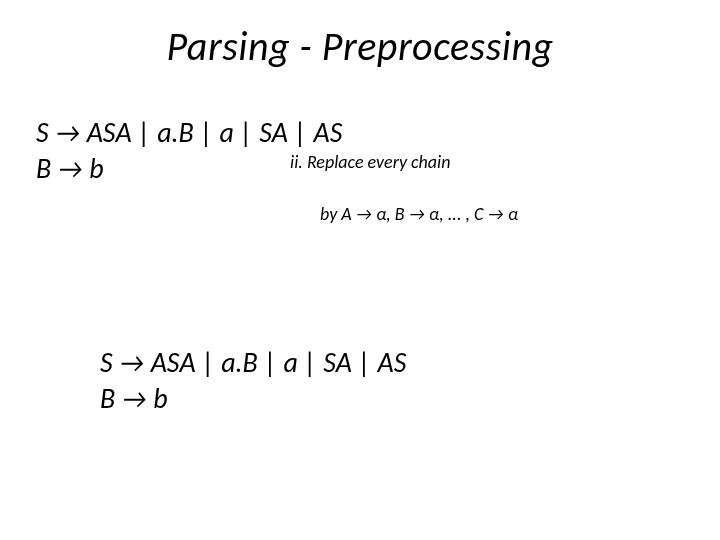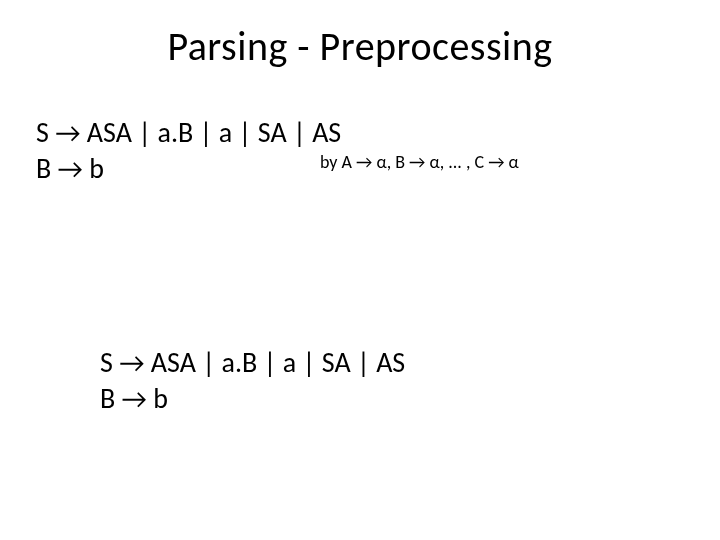--- a/index.html
+++ b/index.html
@@ -9,20 +9,21 @@
     height: 540px;
     background: #fff;
     font-family: Calibri, "Segoe UI", Arial, sans-serif;
     color: #000;
   }
   .slide {
     position: relative;
     width: 720px;
     height: 540px;
     box-sizing: border-box;
+    font-style: italic;
   }
   .title {
     position: absolute;
     top: 22px;
     left: 0;
     width: 720px;
     text-align: center;
     font-size: 40px;
     font-weight: 400;
     letter-spacing: 0.5px;
@@ -42,20 +43,21 @@
     line-height: 1.35;
     color: #000;
   }
   .note .indent {
     padding-left: 48px;
     display: block;
   }
   .note .indent2 {
     padding-left: 30px;
     display: block;
+    margin-top: 28px;
   }
   .grammar-bottom {
     position: absolute;
     top: 345px;
     left: 100px;
     font-size: 28px;
     line-height: 1.3;
   }
   .strike {
     text-decoration: line-through;
@@ -68,20 +70,21 @@
 <div class="slide">
 
   <div class="title">Parsing - Preprocessing</div>
 
   <div class="grammar-top">
     <div>S → ASA | a.B | a | SA | AS</div>
     <div>B → b</div>
   </div>
 
   <div class="note">
+    <div>ii. Replace every chain</div>
     <span class="indent2">by A → α, B → α, ... , C → α</span>
   </div>
 
   <div class="grammar-bottom">
     <div>S → ASA | a.B | a | SA | AS</div>
     <div>B → b</div>
   </div>
 
 </div>
 

